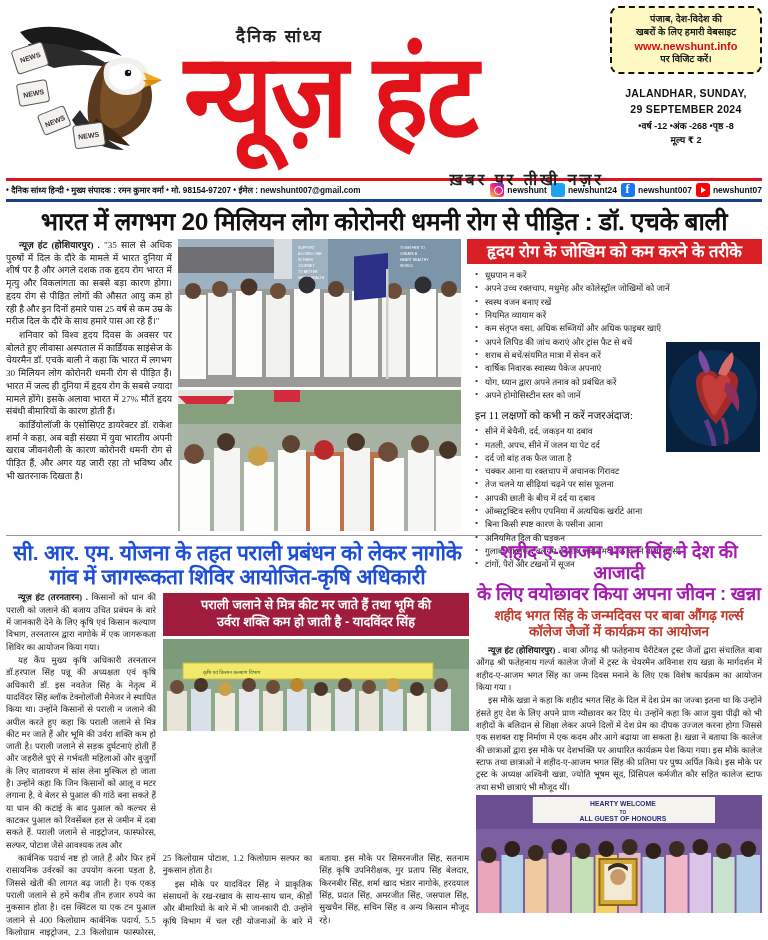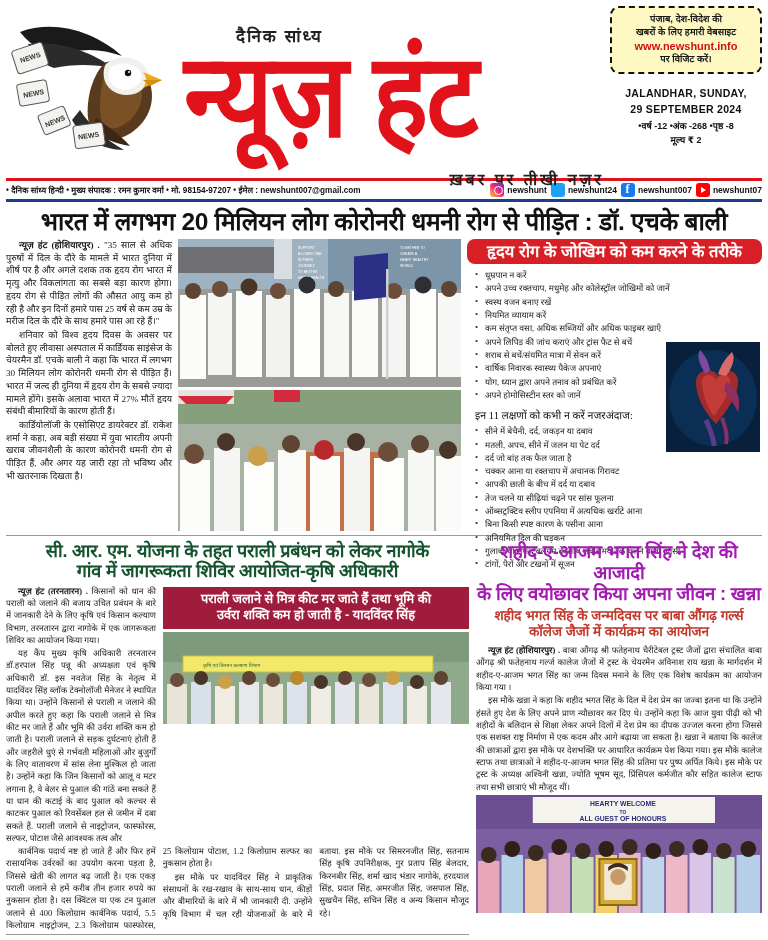--- a/index.html
+++ b/index.html
@@ -112,21 +112,21 @@
     background:#b9c3cb;
   }
   .photo.p1 { height:148px; }
   .photo.p2 { height:141px; margin-top:3px; }
 
   
   .tips-banner {
     background:#d81f26; color:#fff;
     font-family:"Liberation Sans","DejaVu Sans",sans-serif;
     font-weight:bold; font-size:16.5px; text-align:center;
-    padding:3px 2px 4px; line-height:1.1; white-space:nowrap;border-radius:8px;
+    padding:3px 2px 4px; line-height:1.1; white-space:nowrap;
   }
   .tips-body { position:relative; padding:5px 2px 0 6px; }
   ul.tips { list-style:none; margin:0; padding:0; }
   ul.tips li {
     font-size:8.6px; line-height:1.55; color:#1a1a1a; position:relative;
     padding-left:12px;
   }
   ul.tips li:before {
     content:"\2022"; position:absolute; left:2px; top:-1px; font-size:9px; color:#333;
   }
@@ -143,21 +143,21 @@
   
   .sect-div { height:1px; background:#9a9a9a; margin:4px 0 5px; }
 
   
   .bottom-section { display:flex; gap:7px; }
   .bl { flex:0 0 463px; }
   .br { flex:1 1 auto; position:relative; }
 
   .sub-headline {
     font-family:"Liberation Sans","DejaVu Sans",sans-serif;
-    font-weight:bold; font-size:18px; color:#14532d; text-align:center;
+    font-weight:bold; font-size:21px; color:#1d4ed8; text-align:center;
     line-height:1.13; letter-spacing:-.2px;
   }
   .sub-headline2 {
     font-family:"Liberation Sans","DejaVu Sans",sans-serif;
     font-weight:bold; font-size:18.5px; color:#a21caf; text-align:center;
     line-height:1.15; letter-spacing:-.2px;
   }
   .red-sub {
     font-family:"Liberation Sans","DejaVu Sans",sans-serif;
     font-weight:bold; font-size:13.5px; color:#c0392b; text-align:center;
@@ -392,22 +392,22 @@
           <li>वार्षिक निवारक स्वास्थ्य पैकेज अपनाएं</li>
           <li>योग, ध्यान द्वारा अपने तनाव को प्रबंधित करें</li>
           <li>अपने होमोसिस्टीन स्तर को जानें</li>
         </ul>
         <div class="tips-sub">इन 11 लक्षणों को कभी न करें नजरअंदाज:</div>
         <ul class="tips">
           <li>सीने में बेचैनी, दर्द, जकड़न या दबाव</li>
           <li>मतली, अपच, सीने में जलन या पेट दर्द</li>
           <li>दर्द जो बांह तक फैल जाता है</li>
           <li>चक्कर आना या रक्तचाप में अचानक गिरावट</li>
+          <li>तेज चलने या सीढ़ियां चढ़ने पर सांस फूलना</li>
           <li>आपकी छाती के बीच में दर्द या दबाव</li>
-          <li>तेज चलने या सीढ़ियां चढ़ने पर सांस फूलना</li>
           <li>ऑब्सट्रक्टिव स्लीप एपनिया में अत्यधिक खर्राटे आना</li>
           <li>बिना किसी स्पष्ट कारण के पसीना आना</li>
           <li>अनियमित दिल की धड़कन</li>
           <li>गुलाबी या सफेद बलगम के साथ लंबे समय तक चलने वाली खांसी</li>
           <li>टांगों, पैरों और टखनों में सूजन</li>
         </ul>
       </div>
     </div>
   </div>
 

